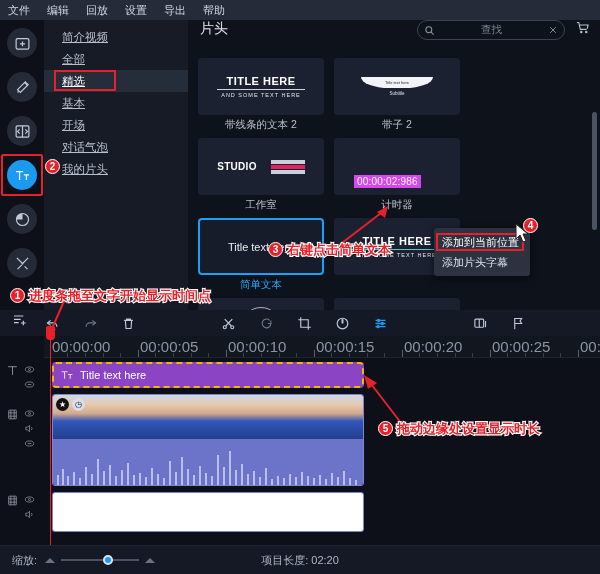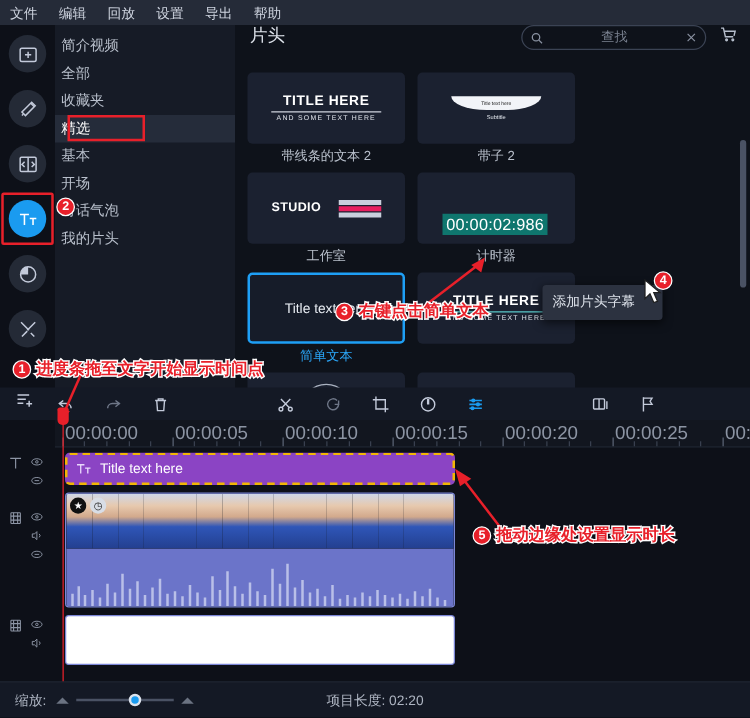--- a/index.html
+++ b/index.html
@@ -45,21 +45,21 @@
   #browser {
     position: absolute; left: 44px; top: 20px; right: 0; height: 295px;
     background: #10141d;
     display: flex;
   }
   #cats {
     width: 144px; background: #161b26;
     padding-top: 6px;
     font-size: 11.5px;
   }
-  .cat { height: 22px; line-height: 22px; padding-left: 5px; color: #b9c0cc; position: relative; }
+  .cat { height: 22px; line-height: 22px; padding-left: 18px; color: #b9c0cc; position: relative; text-decoration: underline; }
   .cat.sel { background: #252c3a; color: #ffffff; }
   .cat-hl {
     position: absolute; left: 10px; top: 0px; width: 62px; height: 21px;
     border: 2px solid #e8202a;
   }
 
   #gallery {
     flex: 1; position: relative; overflow: hidden;
     background: #0e121a;
   }
@@ -94,22 +94,22 @@
   .t-sub { color:#dfe3ea; font-size:5.5px; letter-spacing:1px; text-align:center; }
   .ribbon { width: 72px; height: 11px; background:#f2f4f8; position:relative;
             display:flex;align-items:center;justify-content:center;
             border-radius: 0 0 36px 36px / 0 0 14px 14px; }
   .ribbon span { font-size:4px; color:#222; }
   .rib-sub { font-size:4.5px; color:#dfe3ea; margin-top:3px; text-align:center; }
   .studio { display:flex; align-items:center; gap:14px; }
   .studio b { color:#fff; font-size:10px; letter-spacing:0.3px; }
   .studio .bars { display:flex; flex-direction:column; gap:1px; }
   .studio .bars i { display:block; width:34px; height:4px; }
-  .timecode { position:absolute; left:20px; bottom:7px; background:#0f766e;
-              color:#fff; font-size:13px; padding:1px 3px; letter-spacing:0.2px; }
+  .timecode { position:absolute; left:20px; bottom:7px; background:#d946ef;
+              color:#fff; font-size:10px; padding:1px 3px; letter-spacing:0.2px; }
   .plain-text { color:#e8ecf2; font-size:11px; }
   .t-title2 { color:#fff; font-weight:bold; font-size:11px; letter-spacing:.5px; }
   .t-rule2 { width:92px; height:1px; background:#59c8c8; margin:2px auto; }
   .circle-badge { width:40px;height:40px;border-radius:50%;border:1px solid #aab2c0;
                   display:flex;align-items:center;justify-content:center;color:#ccd2dc;font-size:4px;}
 
   #gal-scroll { position:absolute; right:3px; top:92px; width:5px; height:118px;
                 background:#4a5264; border-radius:3px; }
 
   
@@ -263,21 +263,20 @@
         <path d="M5 20l6-6M19 20l-4-4"></path>
     </svg>
   </div>
 </div>
 
 <div id="browser">
 
   <div id="cats">
     <div class="cat"><span>简介视频</span></div>
     <div class="cat"><span>全部</span></div>
-    <div class="cat"><span>收藏夹</span></div>
     <div class="cat sel">
       <div class="cat-hl"></div>
       <span>精选</span>
     </div>
     <div class="cat"><span>基本</span></div>
     <div class="cat"><span>开场</span></div>
     <div class="cat"><span>对话气泡</span></div>
     <div class="cat"><span>我的片头</span></div>
   </div>
 
@@ -381,20 +380,24 @@
         </div>
 
       </div>
 
     </div>
     <div id="gal-scroll"></div>
   </div>
 </div>
 
 <div id="ctxmenu">
+  <div class="ci first">
+    <div class="ctx-hl"></div>
+    <span>添加到当前位置</span>
+  </div>
   <div class="ci">
     <span>添加片头字幕</span>
   </div>
 </div>
 
 <div id="toolbar">
   <span class="tb">
     <svg viewBox="0 0 24 24" fill="none" stroke="#c3cada" stroke-width="1.9">
         <path d="M9 7L4 11l5 4"></path>
         <path d="M4 11h9a6 6 0 0 1 6 6"></path>

